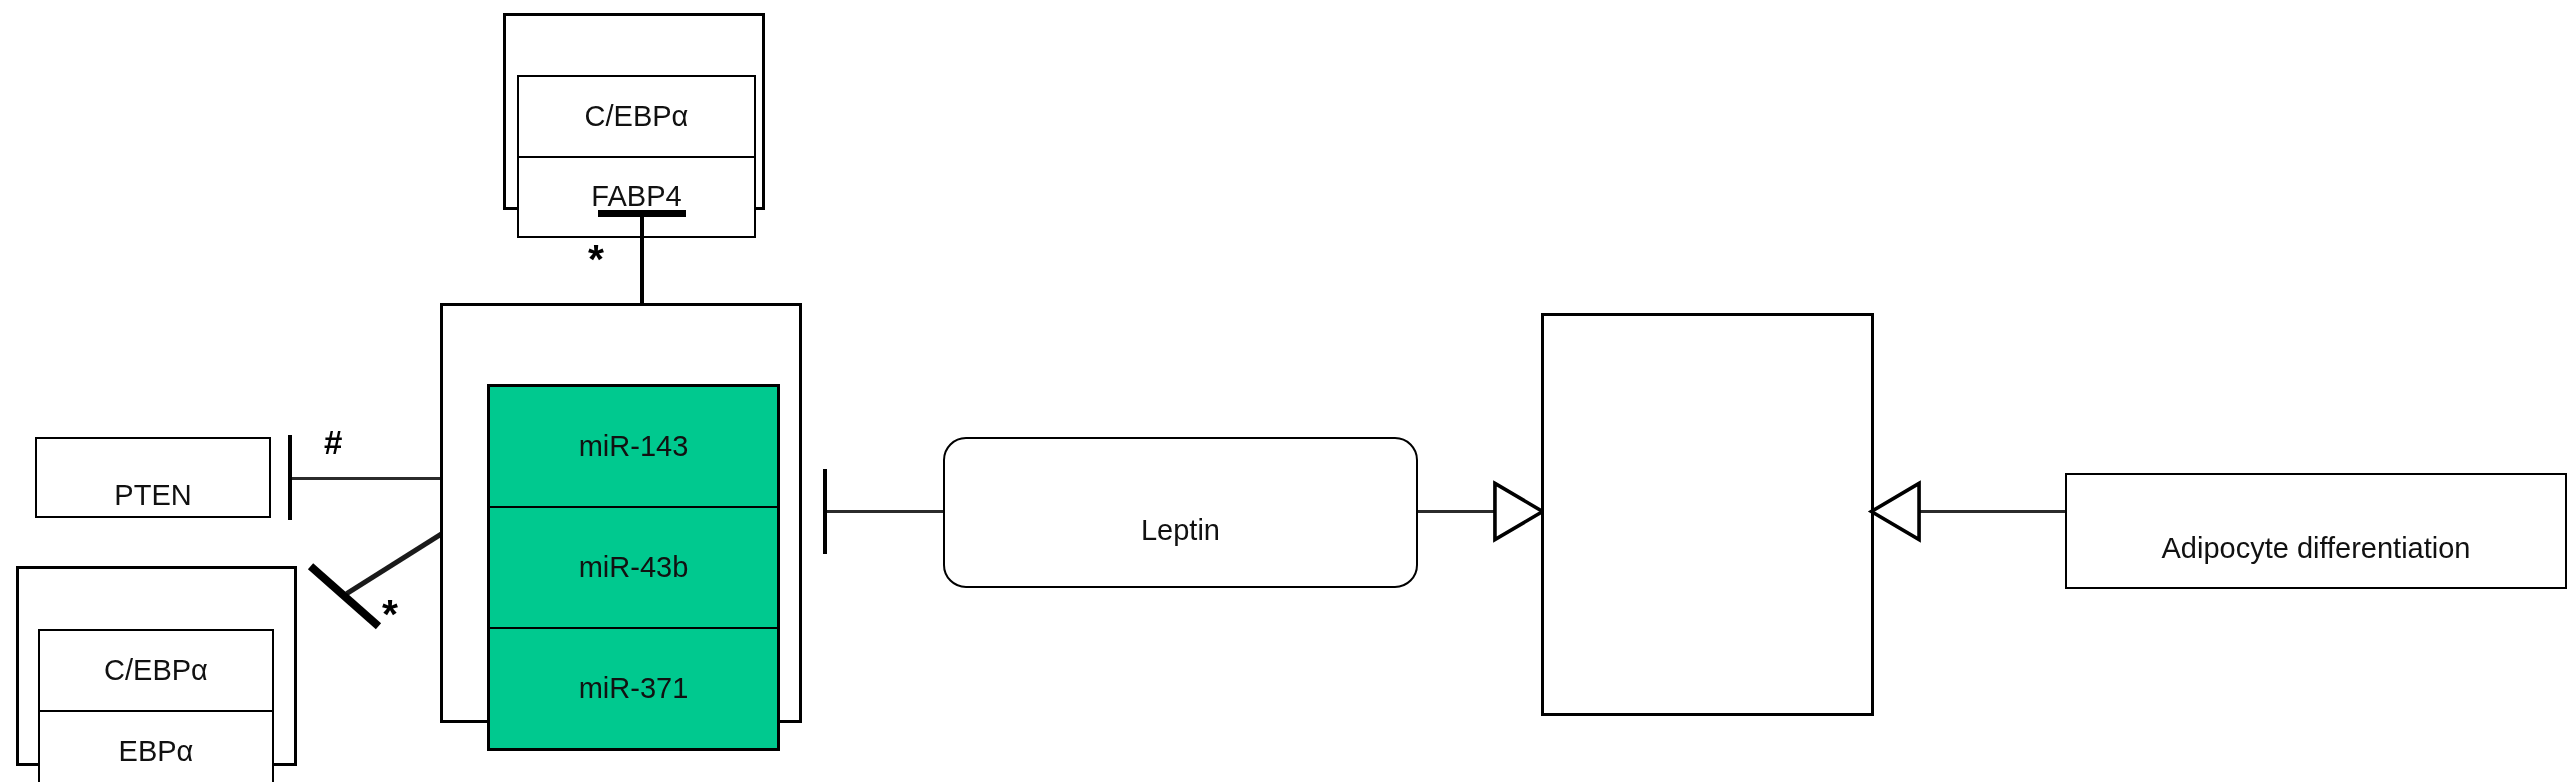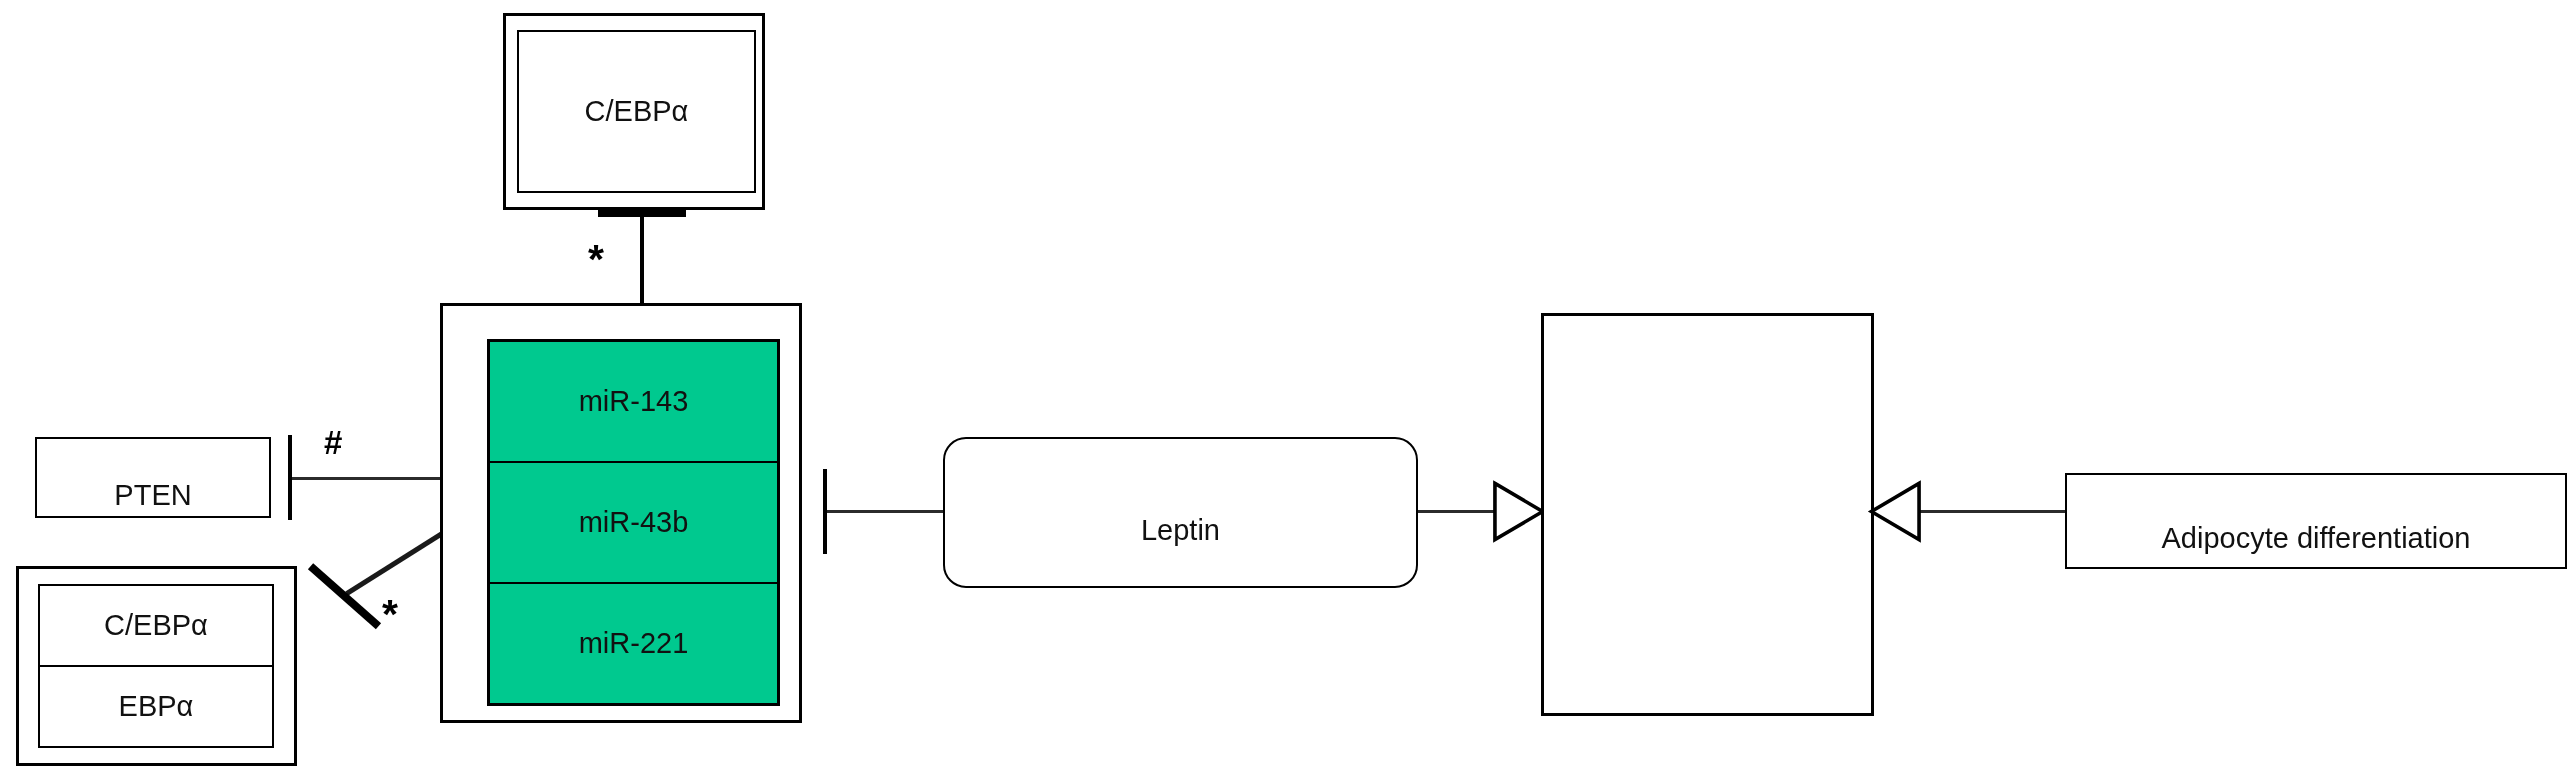--- a/index.html
+++ b/index.html
@@ -42,20 +42,21 @@
     background: #ffffff;
     border: 3.6px solid #000000;
   }
   .inner-table {
     position: absolute;
     box-sizing: border-box;
     border: 2.9px solid #000000;
     background: #ffffff;
     display: flex;
     flex-direction: column;
+    margin-top: 45px;
   }
   .inner-table.green {
     border-width: 3.6px;
   }
   .cell {
     flex: 1 1 0;
     box-sizing: border-box;
     display: flex;
     align-items: center;
     justify-content: center;
@@ -109,20 +110,23 @@
 </head>
 <body>
 
 <div id="canvas">
 
   <div class="outer-frame" style="left:503px; top:13px; width:262px; height:197px;"></div>
   <div class="inner-table" style="left:517px; top:30px; width:239px; height:163px;">
     <div class="cell">
       <span>C/EBPα</span>
     </div>
+    <div class="cell">
+      <span>FABP4</span>
+    </div>
   </div>
 
   <div class="vline" style="left:640px; top:210px; height:130px;"></div>
   <div class="tbar-h" style="left:598px; top:210px; width:88px;"></div>
   <div class="marker star" style="left:588px; top:239px;">*</div>
 
   <div class="box" style="left:35px; top:437px; width:236px; height:81px;">
     <span class="box-label">PTEN</span>
   </div>
 
@@ -148,21 +152,21 @@
 
   <div class="outer-frame" style="left:440px; top:303px; width:362px; height:420px;"></div>
   <div class="inner-table green" style="left:487px; top:339px; width:293px; height:367px;">
     <div class="cell green">
       <span>miR-143</span>
     </div>
     <div class="cell green">
       <span>miR-43b</span>
     </div>
     <div class="cell green">
-      <span>miR-221</span>
+      <span>miR-371</span>
     </div>
   </div>
 
   <div class="hline" style="left:826px; top:510px; width:120px;"></div>
   <div class="tbar-v" style="left:823px; top:469px; height:85px;"></div>
 
   <div class="box" style="left:943px; top:437px; width:475px; height:151px;border-radius:23px;">
     <span class="box-label">Leptin</span>
   </div>
 
@@ -171,18 +175,18 @@
     <polygon points="4,6 70,45 4,84" fill="#ffffff" stroke="#000000" stroke-width="5"></polygon>
   </svg>
 
   <div class="outer-frame" style="left:1541px; top:313px; width:333px; height:403px;"></div>
 
   <div class="hline" style="left:1912px; top:510px; width:156px;"></div>
   <svg class="arrow-svg" style="left:1867px; top:479px; width:55px; height:65px;" viewBox="0 0 76 90">
     <polygon points="72,6 6,45 72,84" fill="#ffffff" stroke="#000000" stroke-width="5"></polygon>
   </svg>
 
-  <div class="box" style="left:2065px; top:473px; width:502px; height:96px;">
+  <div class="box" style="left:2065px; top:473px; width:502px; height:116px;">
     <span class="box-label">Adipocyte differentiation</span>
   </div>
 
 </div>
 
 
 </body></html>

